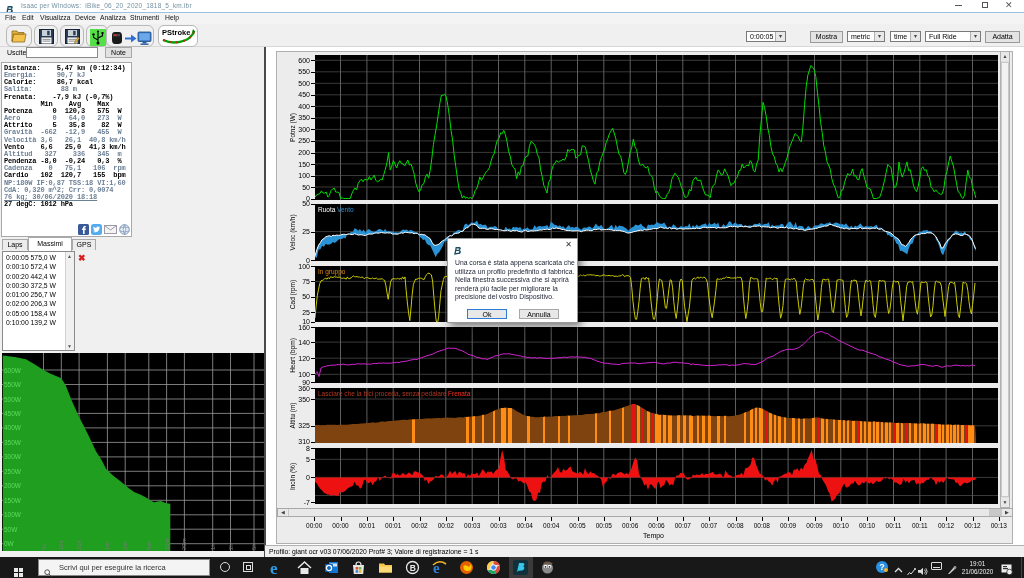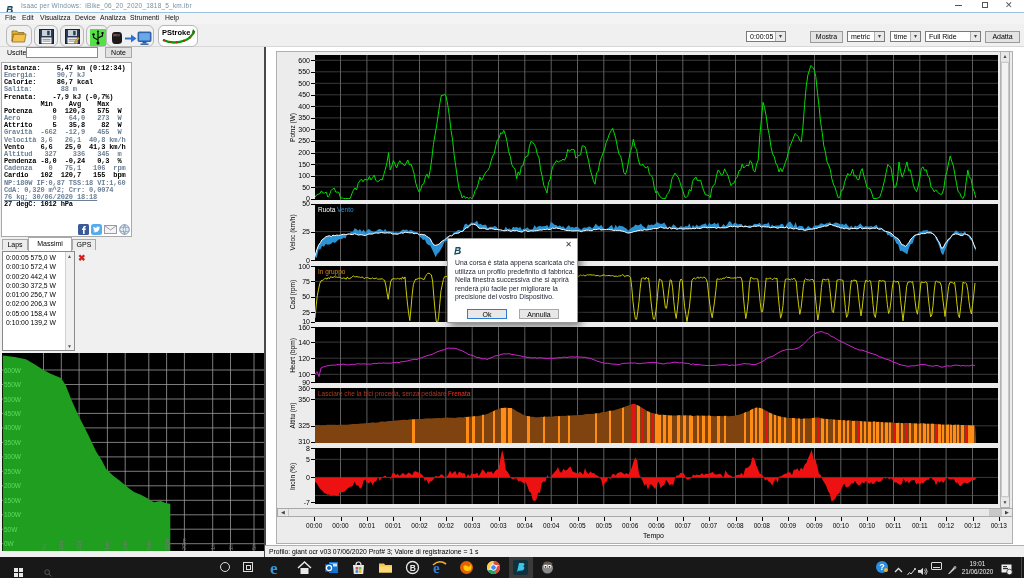--- a/index.html
+++ b/index.html
@@ -679,20 +679,21 @@
 </div>
 <div class="ab" style="left:265px;top:545px;width:759px;height:12px;background:#f0f0f0;border-top:1px solid #b0b0b0;font-size:6.8px;color:#000;padding:2px 0 0 4px;">Profilo: giant ocr v03 07/06/2020 Prof# 3; Valore di registrazione = 1 s</div>
 <div class="ab" style="left:0;top:551px;width:264px;height:6px;background:#f0f0f0;"></div>
 <div class="ab" style="left:0;top:557px;width:1024px;height:21px;background:#181818;z-index:20;">
     <div style="position:absolute;left:14px;top:6px;width:9px;height:9px;"><svg width="9" height="9">
         <rect x="0" y="0" width="4" height="4" fill="#e8e8e8"></rect>
         <rect x="5" y="0" width="4" height="4" fill="#e8e8e8"></rect>
         <rect x="0" y="5" width="4" height="4" fill="#e8e8e8"></rect>
         <rect x="5" y="5" width="4" height="4" fill="#e8e8e8"></rect>
       </svg></div>
+    <div style="position:absolute;left:38px;top:2px;width:172px;height:17px;background:#f4f4f4;border:1px solid #888;font-size:7.5px;color:#333;line-height:15px;padding-left:20px;">Scrivi qui per eseguire la ricerca</div>
     <div style="position:absolute;left:44px;top:6px;width:8px;height:8px;"><svg width="8" height="8">
         <circle cx="3.2" cy="3.2" r="2.4" fill="none" stroke="#555" stroke-width="1"></circle>
         <line x1="5" y1="5" x2="7.5" y2="7.5" stroke="#555" stroke-width="1"></line>
       </svg></div>
     <div style="position:absolute;left:220px;top:5px;width:10px;height:10px;border:1.3px solid #ddd;border-radius:50%;"></div>
     <div style="position:absolute;left:243px;top:5px;width:10px;height:10px;border:1px solid #ddd;">
       <div style="position:absolute;left:2px;top:2px;width:5px;height:5px;border:1px solid #ddd;background:#181818;"></div>
     </div>
     <div style="position:absolute;left:266px;top:0;width:24px;height:21px;">
       <div style="position:absolute;left:4px;top:3px;"><svg width="16" height="16">

